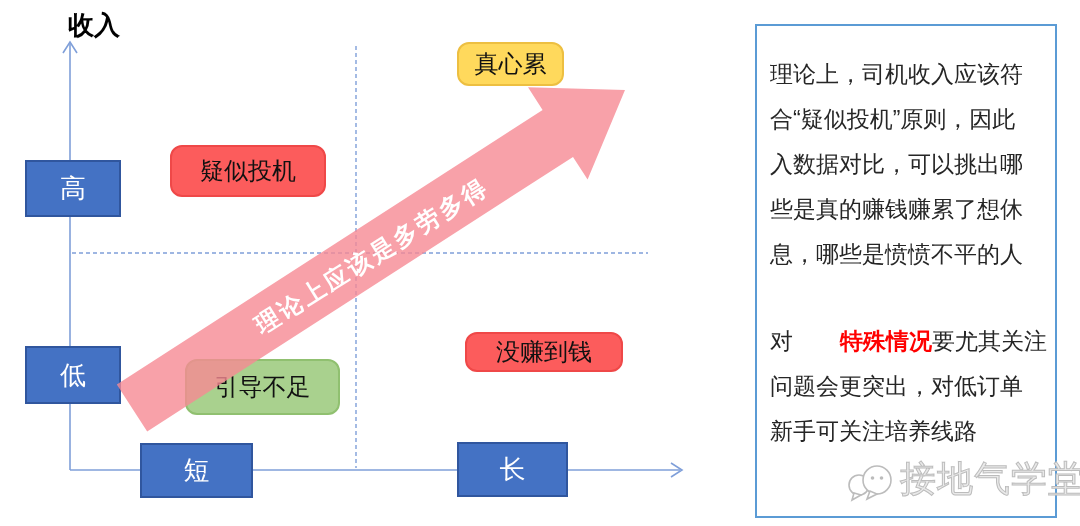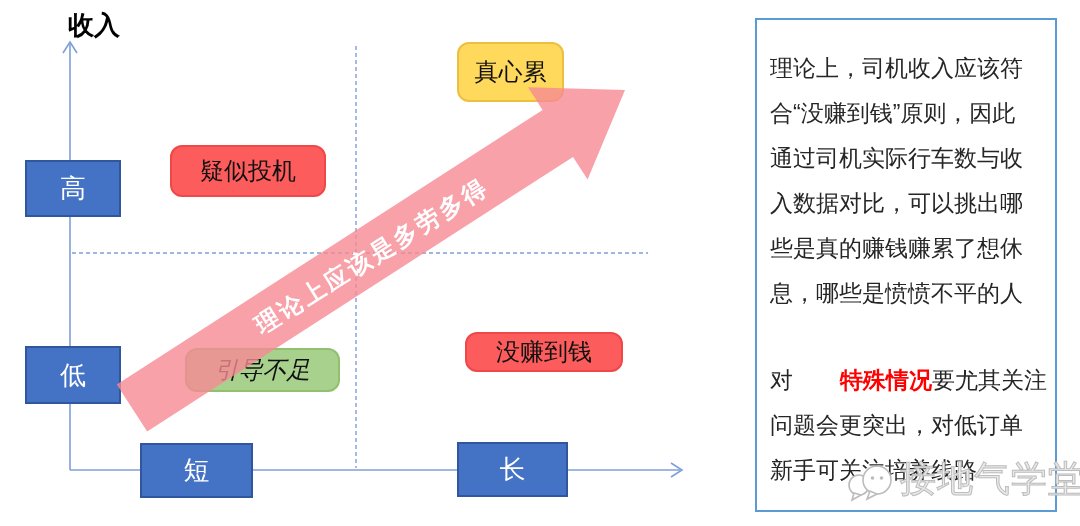--- a/index.html
+++ b/index.html
@@ -28,33 +28,33 @@
   .tick-long{left:457px;top:442px;width:111px;height:55px;}
   
   .quad-box{
     position:absolute;display:flex;align-items:center;justify-content:center;
     font-size:24px;color:#111;box-sizing:border-box;border-radius:12px;font-weight:500;
   }
   .quad-red{background:var(--box-red);border:2px solid var(--box-red-border);}
   .quad-yellow{background:var(--box-yellow);border:2px solid var(--box-yellow-border);border-radius:12px;}
   .quad-green{background:var(--box-green);border:2px solid var(--box-green-border);}
   .quad-tl{left:170px;top:145px;width:156px;height:52px;}
-  .quad-tr{left:457px;top:42px;width:107px;height:60px;}
-  .quad-bl{left:185px;top:348px;width:155px;height:44px;font-style:italic;}
+  .quad-tr{left:457px;top:42px;width:107px;height:44px;}
+  .quad-bl{left:185px;top:359px;width:155px;height:56px;}
   .quad-br{left:465px;top:332px;width:158px;height:40px;}
   
   .trend-arrow-poly{fill:var(--arrow-pink);fill-opacity:.8;}
   .arrow-label{
     position:absolute;left:212px;top:240px;width:320px;text-align:center;
     transform:rotate(-32deg);color:#fff;font-size:24px;font-weight:600;letter-spacing:3px;
     white-space:nowrap;
   }
   
   .panel{
-    position:absolute;left:755px;top:18px;width:302px;height:494px;box-sizing:border-box;
+    position:absolute;left:755px;top:24px;width:302px;height:494px;box-sizing:border-box;
     border:2px solid var(--panel-border);background:#fff;
     padding:26px 12px 0 13px;font-size:23px;line-height:45px;color:#262626;
   }
   .panel .line{white-space:nowrap;}
   .panel .block2{margin-top:42px;}
   .hl{color:var(--highlight-red);font-weight:700;padding-left:47px;}
   
   .watermark{
     position:absolute;left:846px;top:453px;display:flex;align-items:center;
     pointer-events:none;
@@ -109,22 +109,21 @@
     <span>没赚到钱</span>
   </div>
 
   <svg width="740" height="526" viewBox="0 0 740 526">
     <polygon class="trend-arrow-poly" points="147.2,431.5 573,156.9 587.6,179.6 625,90 528,87.2 542.6,109.9 116.8,384.5"></polygon>
   </svg>
   <div class="arrow-label">理论上应该是多劳多得</div>
 
   <div class="panel">
     <div class="line">理论上，司机收入应该符</div>
-    <div class="line">合“没赚到钱”原则，因此</div>
-    <div class="line">通过司机实际行车数与收</div>
+    <div class="line">合“疑似投机”原则，因此</div>
     <div class="line">入数据对比，可以挑出哪</div>
     <div class="line">些是真的赚钱赚累了想休</div>
     <div class="line">息，哪些是愤愤不平的人</div>
     <div class="block2">
       <div class="line"><span>对</span><span class="hl">特殊情况</span><span>要尤其关注</span></div>
       <div class="line">问题会更突出，对低订单</div>
       <div class="line">新手可关注培养线路</div>
     </div>
   </div>
 

